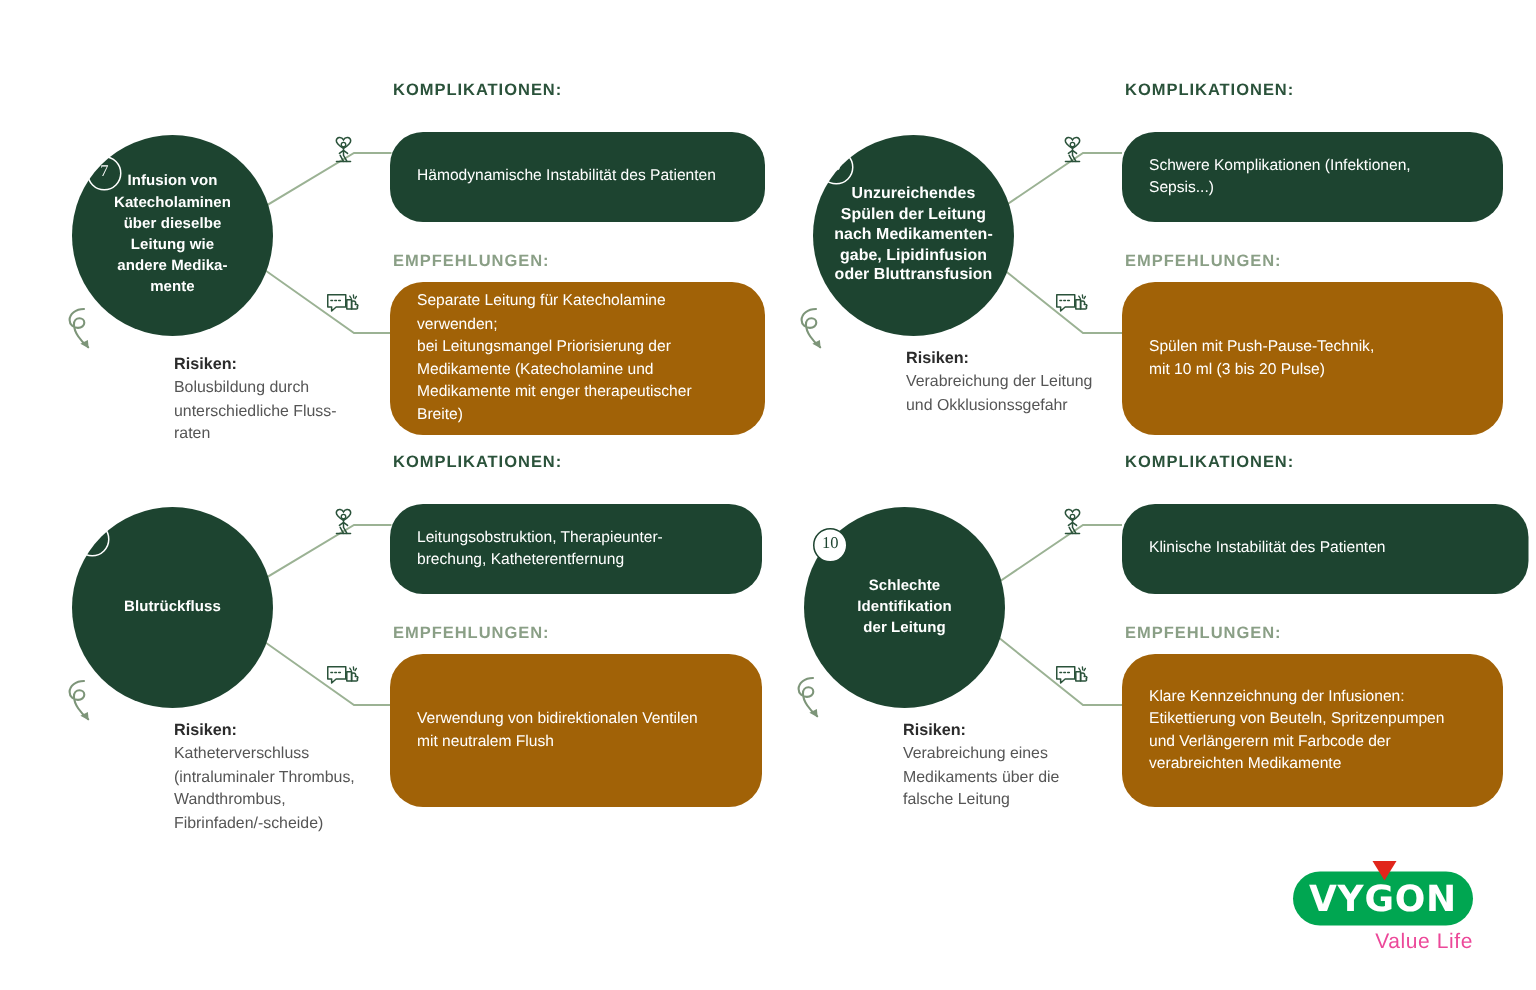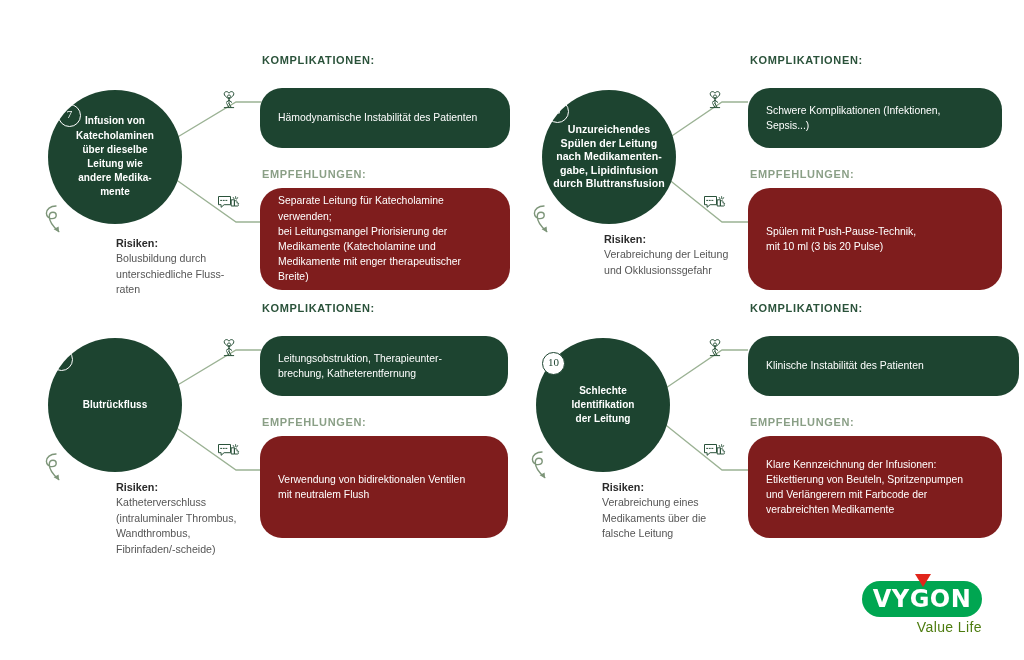--- a/index.html
+++ b/index.html
@@ -112,21 +112,21 @@
   
   .box {
     position: absolute;
     box-sizing: border-box;
     border-radius: 22px;
     display: flex;
     align-items: center;
     padding: 14px 18px;
   }
   .box.dark  { background: #1d4430; }
-  .box.light { background: #7f1d1d; }
+  .box.light { background: #a16207; }
   .box p {
     margin: 0;
     color: #ffffff;
     font-size: 10.4px;
     line-height: 15.2px;
     white-space: pre-line;
   }
   .box.light p { color: #ffffff; }
 
   
@@ -200,21 +200,21 @@
     border-left: 8px solid transparent;
     border-right: 8px solid transparent;
     border-top: 13px solid #e1251b;
   }
   .logo-tag {
     position: absolute;
     left: 0;
     top: 46px;
     width: 120px;
     text-align: right;
-    color: #4d7c0f;
+    color: #ec4899;
     font-size: 14px;
     letter-spacing: 0.4px;
   }
 </style>
 </head>
 <body>
 
 <div id="stage">
 
   <div class="panel p7">
@@ -288,21 +288,21 @@
       <path d="M150 122 L210 170 L236 170" fill="none" stroke="#9bb294" stroke-width="1.3"></path>
       <rect x="144" y="88" width="8" height="8" rx="1.6" fill="#7d9579"></rect>
       <rect x="146" y="118" width="8" height="8" rx="1.6" fill="#7d9579"></rect>
     </svg>
 
     <div class="circle tall">
       <div class="circle-label">Unzureichendes
 Spülen der Leitung
 nach Medikamenten-
 gabe, Lipidinfusion
-durch Bluttransfusion</div>
+oder Bluttransfusion</div>
     </div>
     <div class="num-badge on-dark">8</div>
 
     <div class="icon-slot" style="left:190px; top:34px;">
       <svg width="26" height="26" viewBox="0 0 26 26">
         <path d="M13 7.2c-1.2-2.3-4.6-2.1-4.8.6-.1 1.7 1.7 3.1 4.8 5.2 3.1-2.1 4.9-3.5 4.8-5.2-.2-2.7-3.6-2.9-4.8-.6z" fill="none" stroke="#2a523a" stroke-width="1"></path>
         <circle cx="13" cy="10.4" r="1.5" fill="none" stroke="#2a523a" stroke-width="0.9"></circle>
         <path d="M13 12v5.6M13 14.2l-2.7 2.1M13 14.2l2.7 2.1M10.8 17.6l2.2 4M13 17.6l2.3 4" fill="none" stroke="#2a523a" stroke-width="1" stroke-linecap="round"></path>
         <path d="M8.3 21.6h9.4" stroke="#2a523a" stroke-width="1" stroke-linecap="round"></path>
       </svg>

